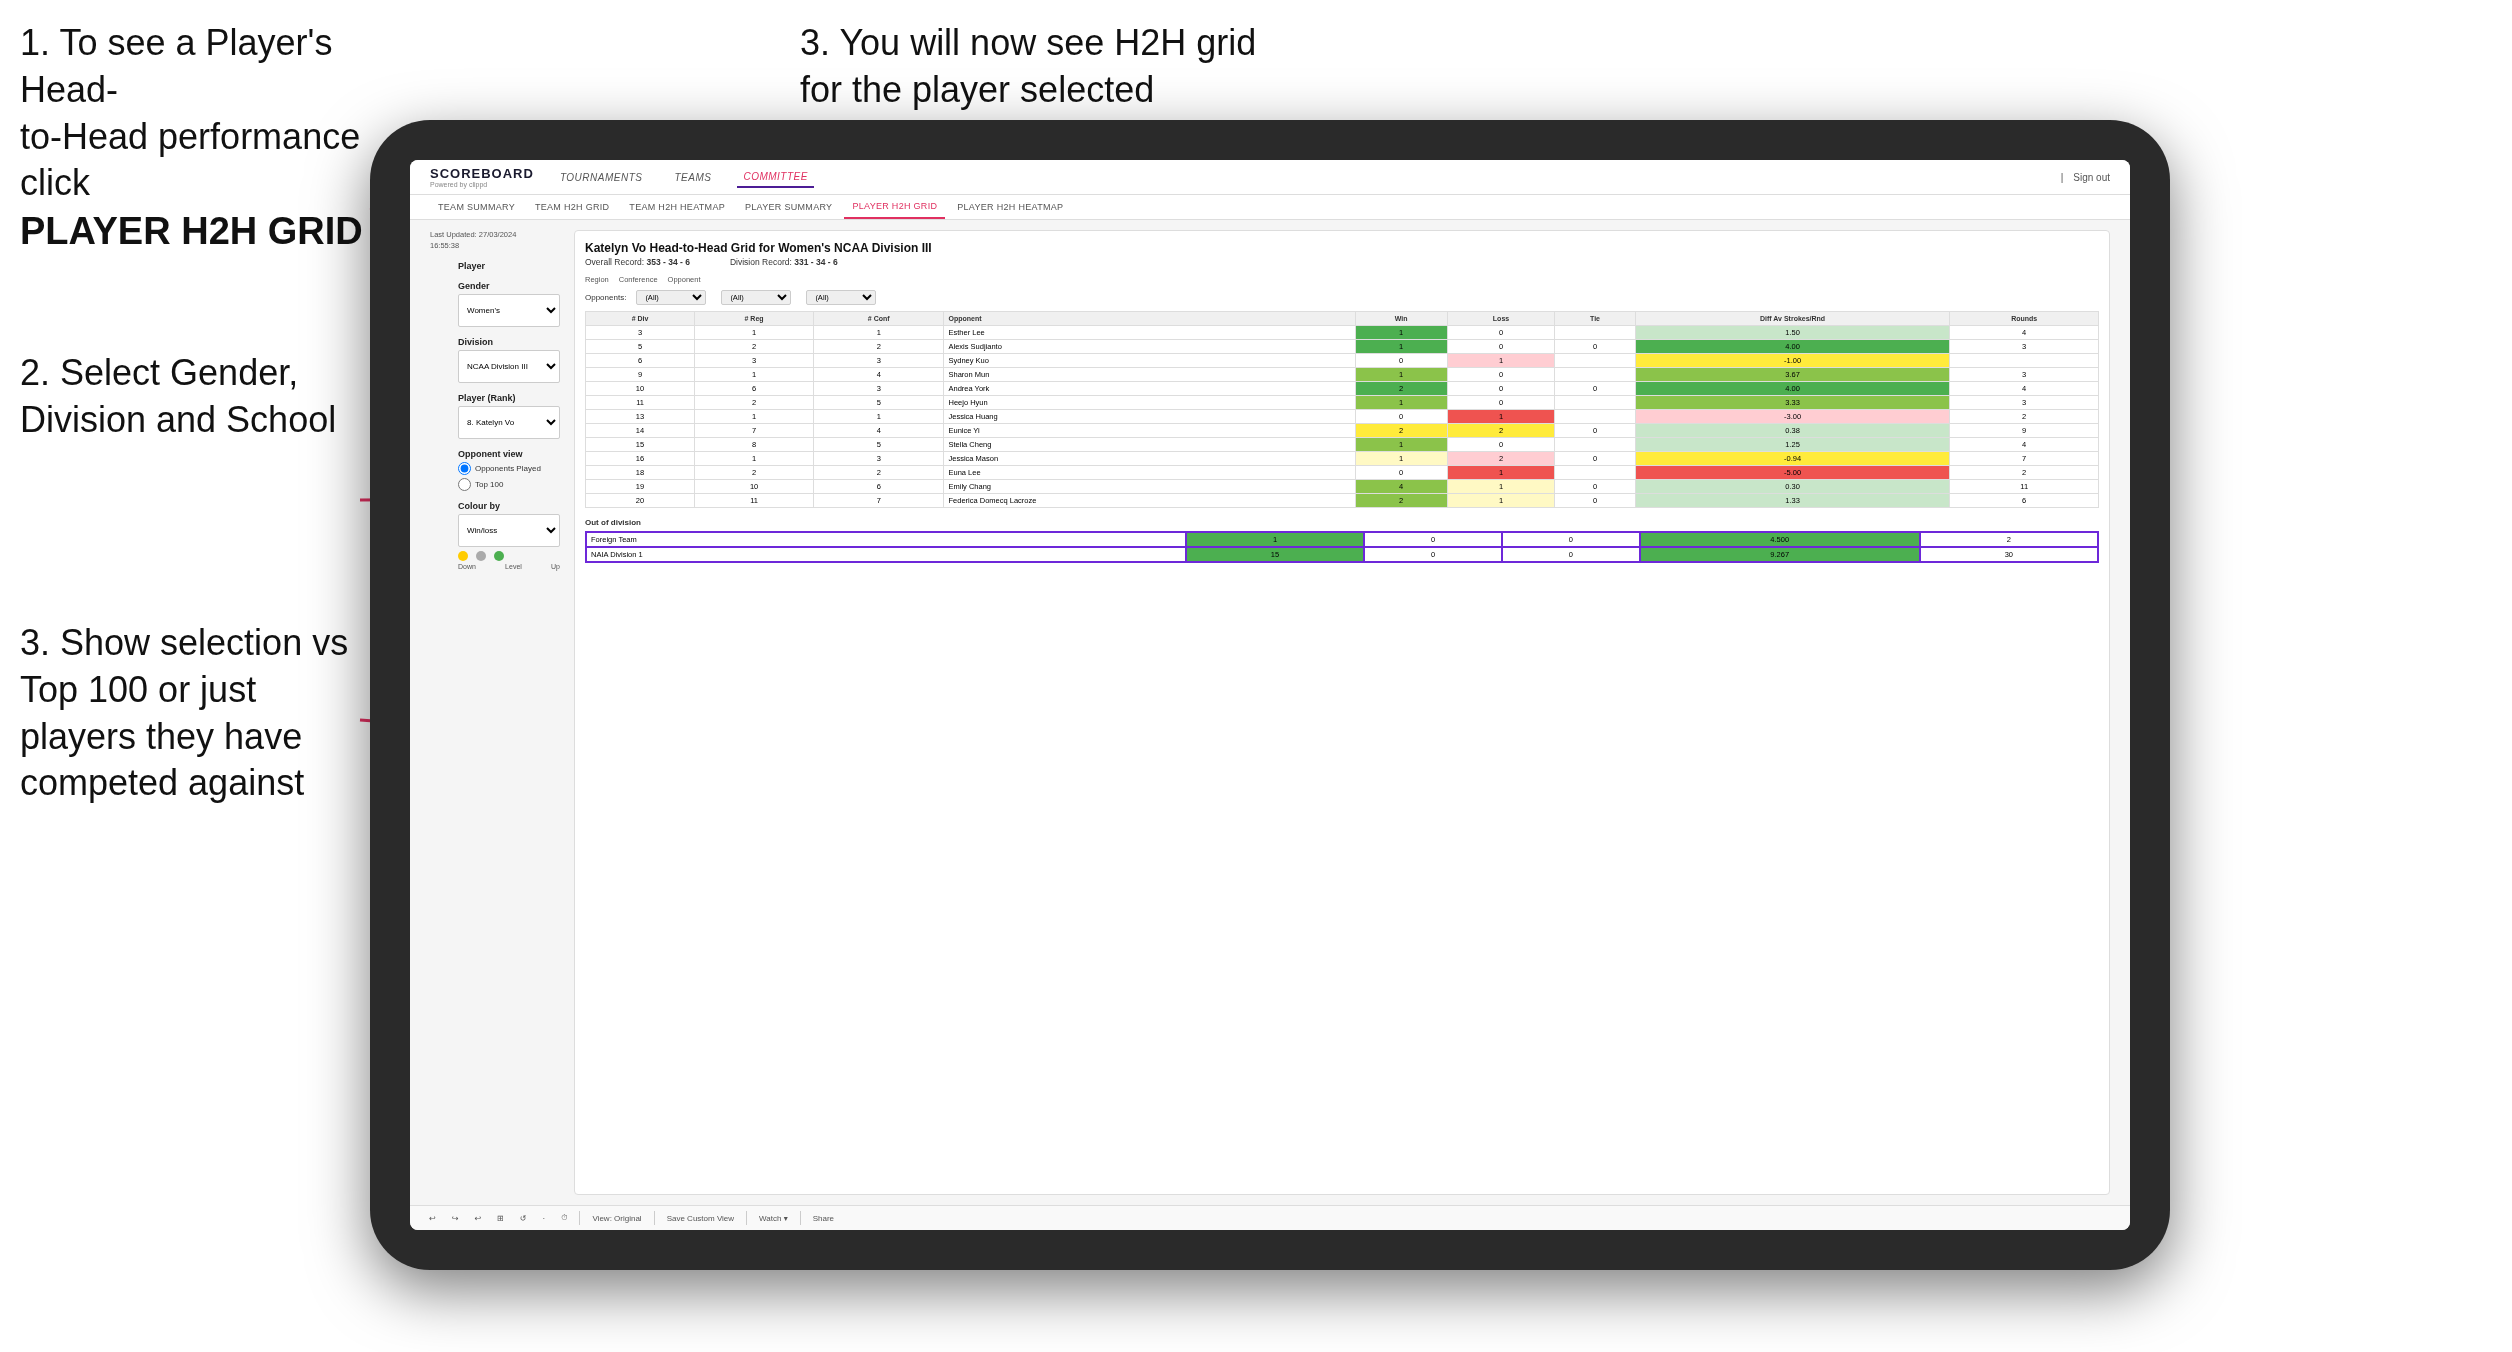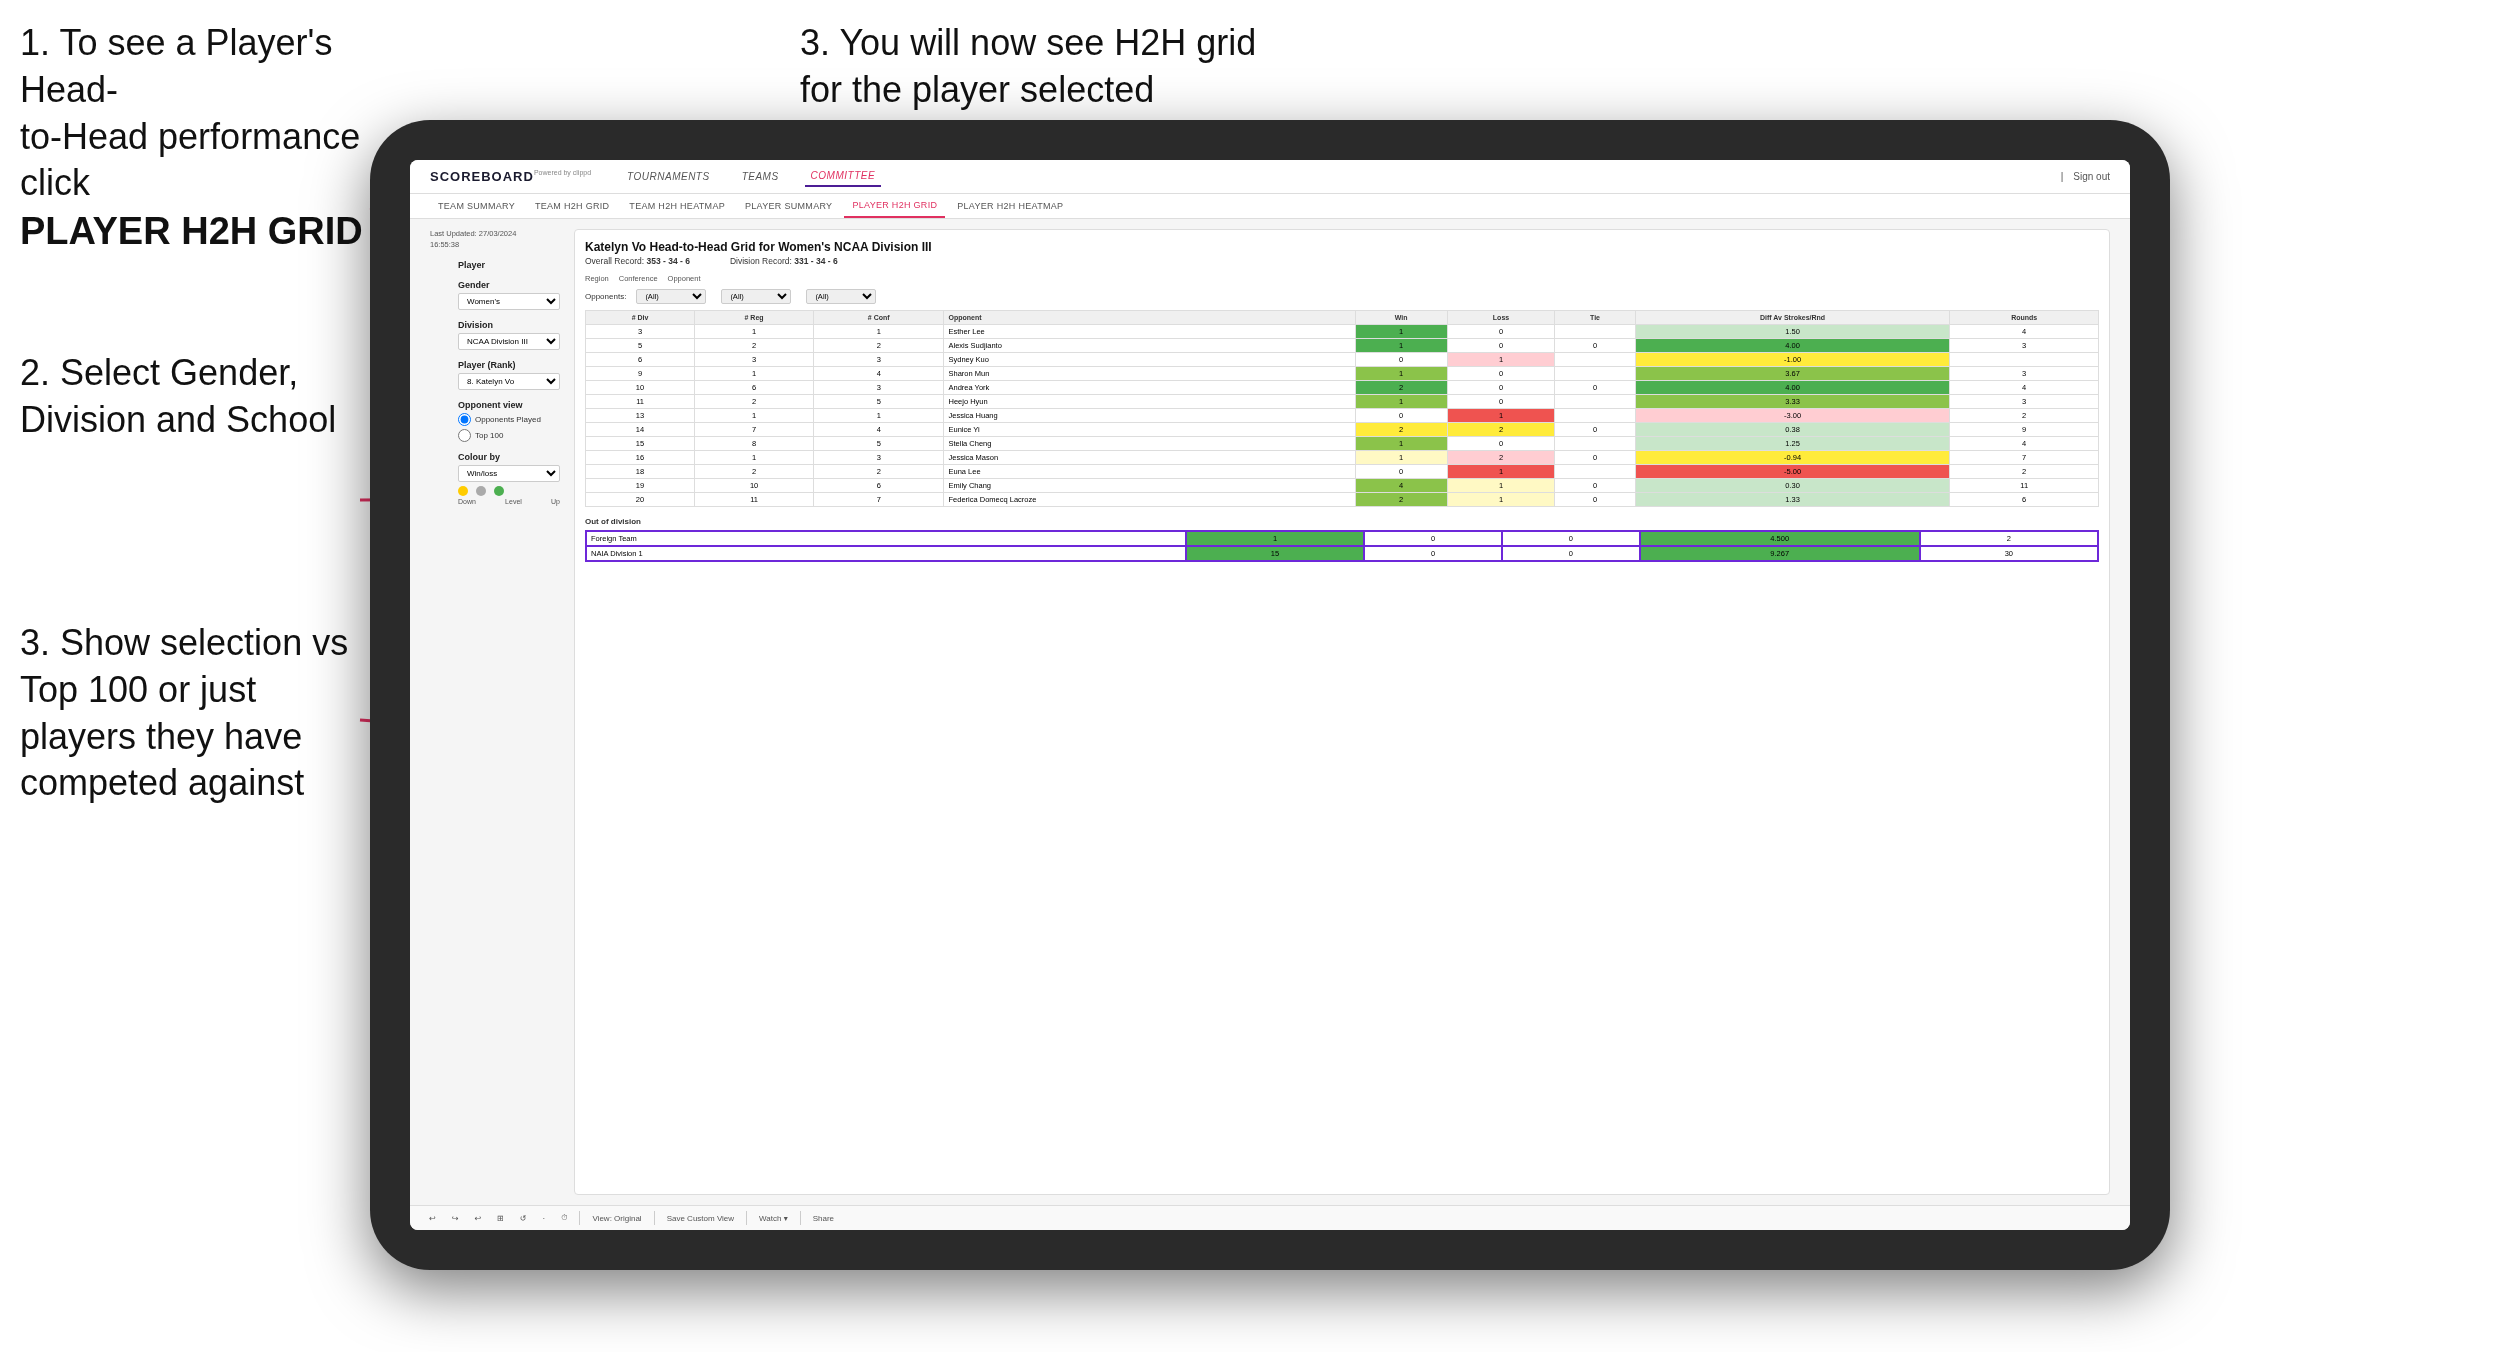--- a/index.html
+++ b/index.html
@@ -63,21 +63,21 @@
       background: #ffffff;
       border-bottom: 1px solid #ddd;
       padding: 6px 20px;
       display: flex;
       align-items: center;
       gap: 20px;
       flex-shrink: 0;
     }
     .logo-area {
       display: flex;
-      margin-right: 10px;
+      flex-direction: column;
     }
     .logo-text {
       font-size: 13px;
       font-weight: bold;
       color: #1a1a2e;
       letter-spacing: 1px;
     }
     .logo-sub {
       font-size: 7px;
       color: #888;
@@ -155,21 +155,21 @@
     }
     .filter-label {
       font-size: 9px;
       font-weight: bold;
       color: #222;
       margin-bottom: 3px;
     }
     .filter-select {
       width: 100%;
       font-size: 8px;
-      padding: 2px 4px;
+      padding: 10px 4px;
       border: 1px solid #ccc;
       background: white;
       border-radius: 2px;
     }
     .opponent-view {
       margin-bottom: 10px;
     }
     .radio-option {
       display: flex;
       align-items: center;

